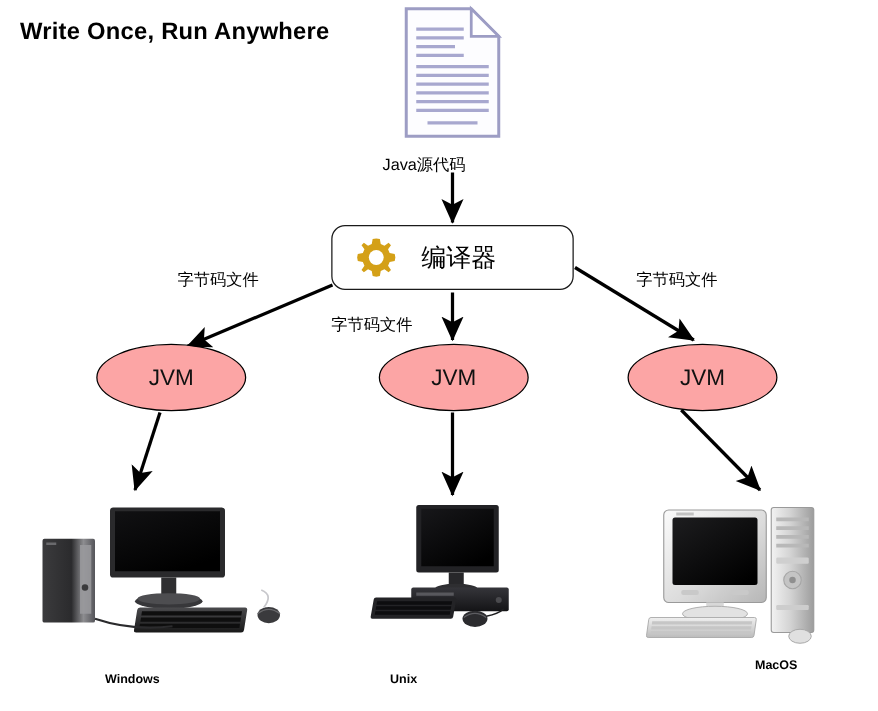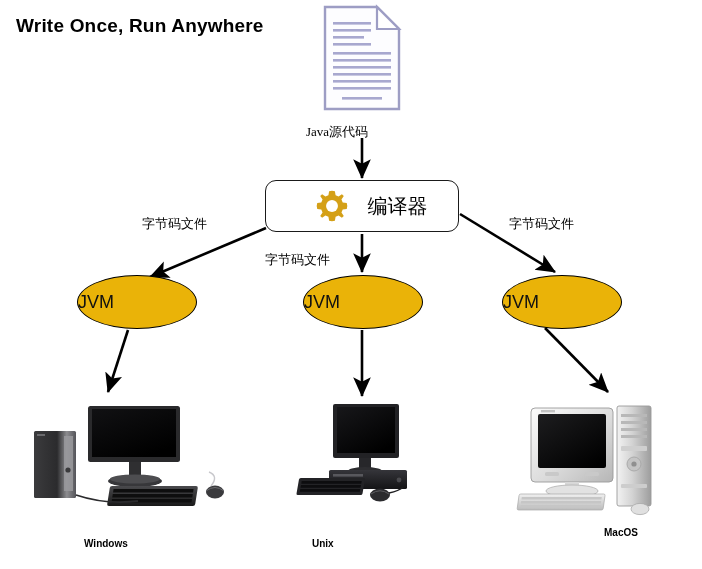--- a/index.html
+++ b/index.html
@@ -42,61 +42,60 @@
     left: 320px;
     top: 4px;
     width: 84px;
     height: 110px;
   }
 
   
   .cap {
     font-size: 13px;
     white-space: nowrap;
-    font-family: Liberation Serif, serif;
+    font-family: Liberation Sans, sans-serif;
   }
   #lbl-source { left: 306px; top: 123px; }
   #lbl-bc-left  { left: 142px; top: 215px; }
   #lbl-bc-mid   { left: 265px; top: 251px; }
   #lbl-bc-right { left: 509px; top: 215px; }
 
   
   #compiler-box {
     left: 265px;
     top: 180px;
     width: 194px;
     height: 52px;
     border: 1.6px solid #1a1a1a;
     border-radius: 11px;
     background: #ffffff;
     box-sizing: border-box;
     display: flex;
     align-items: center;
     padding-left: 17px;
-    justify-content: center;
   }
   #gear-icon { width: 36px; height: 36px; flex: none; }
   #compiler-label {
     margin-left: 18px;
     font-size: 20px;
     font-family: "DejaVu Sans", "Liberation Sans", sans-serif;
     white-space: nowrap;
   }
 
   
   .jvm {
     width: 120px;
     height: 54px;
     border-radius: 50%;
-    background: #eab308;
+    background: #fca5a5;
     border: 1.5px solid #000000;
     box-sizing: border-box;
     display: flex;
     align-items: center;
-    justify-content: flex-start;
+    justify-content: center;
     font-size: 18px;
     color: #111111;
   }
   #jvm-left  { left: 77px;  top: 275px; }
   #jvm-mid   { left: 303px; top: 275px; }
   #jvm-right { left: 502px; top: 275px; }
 
   
   .machine { }
   #machine-windows { left: 26px;  top: 398px; width: 200px; height: 118px; }

